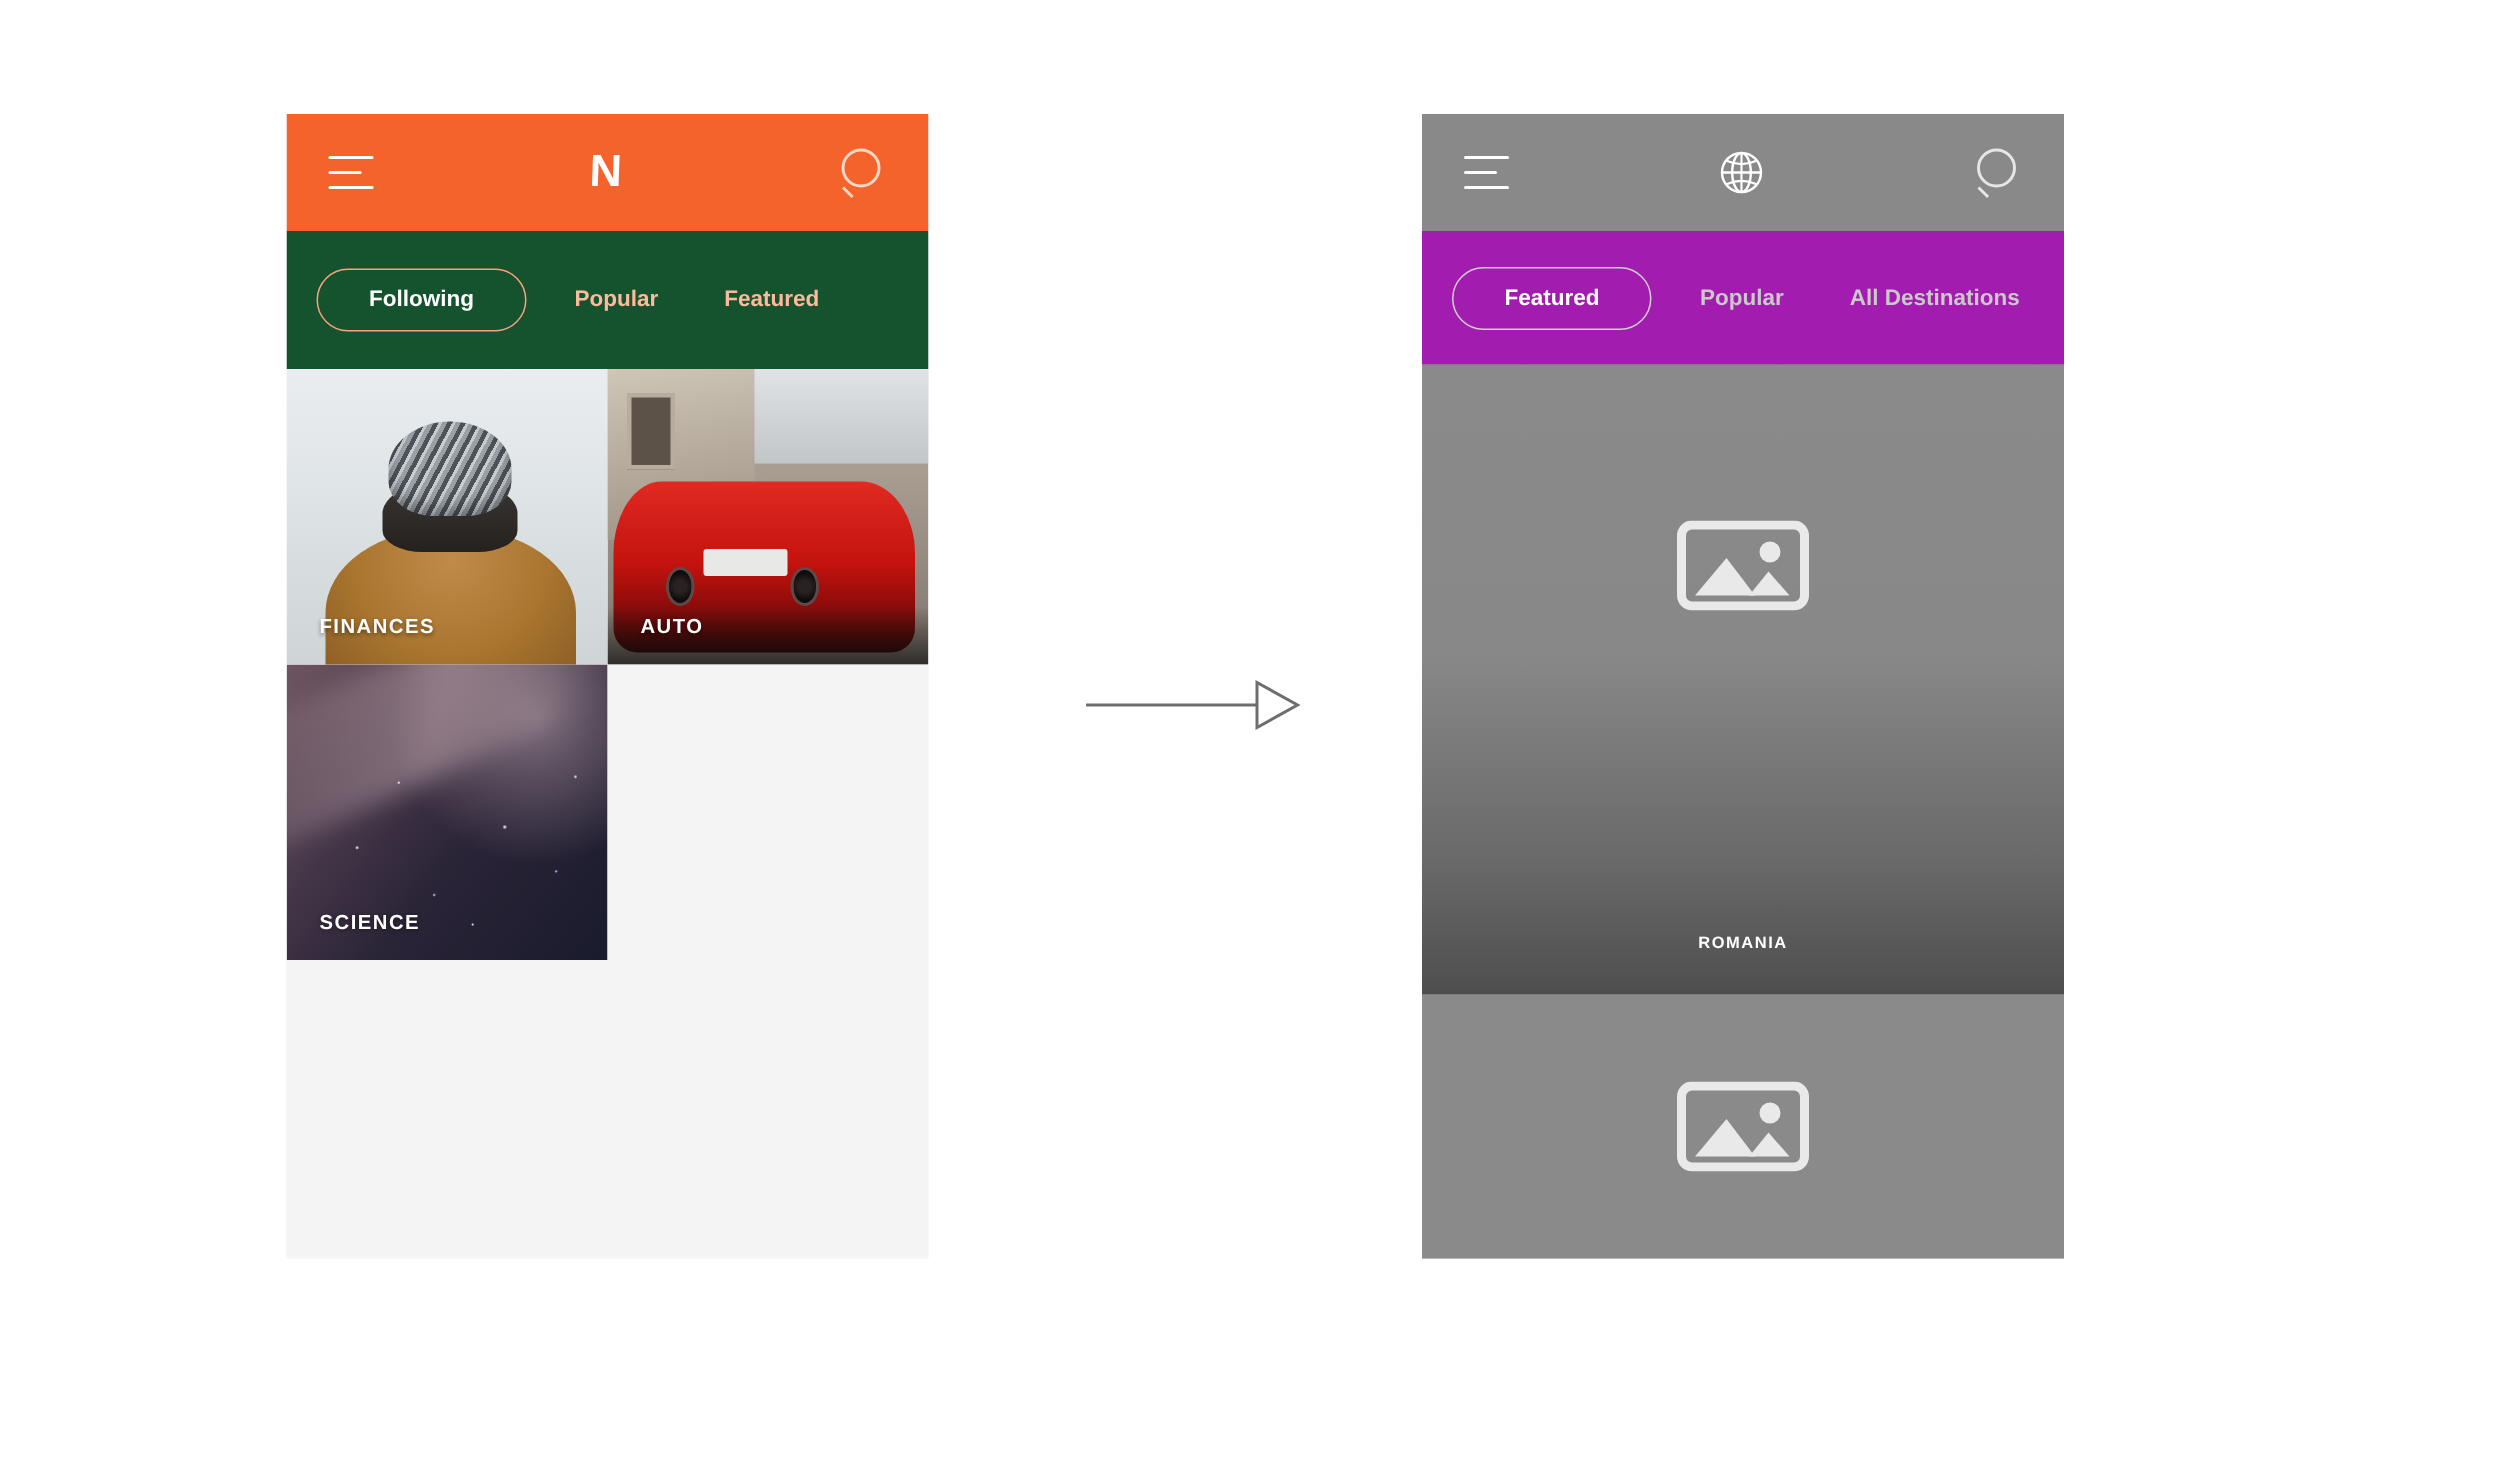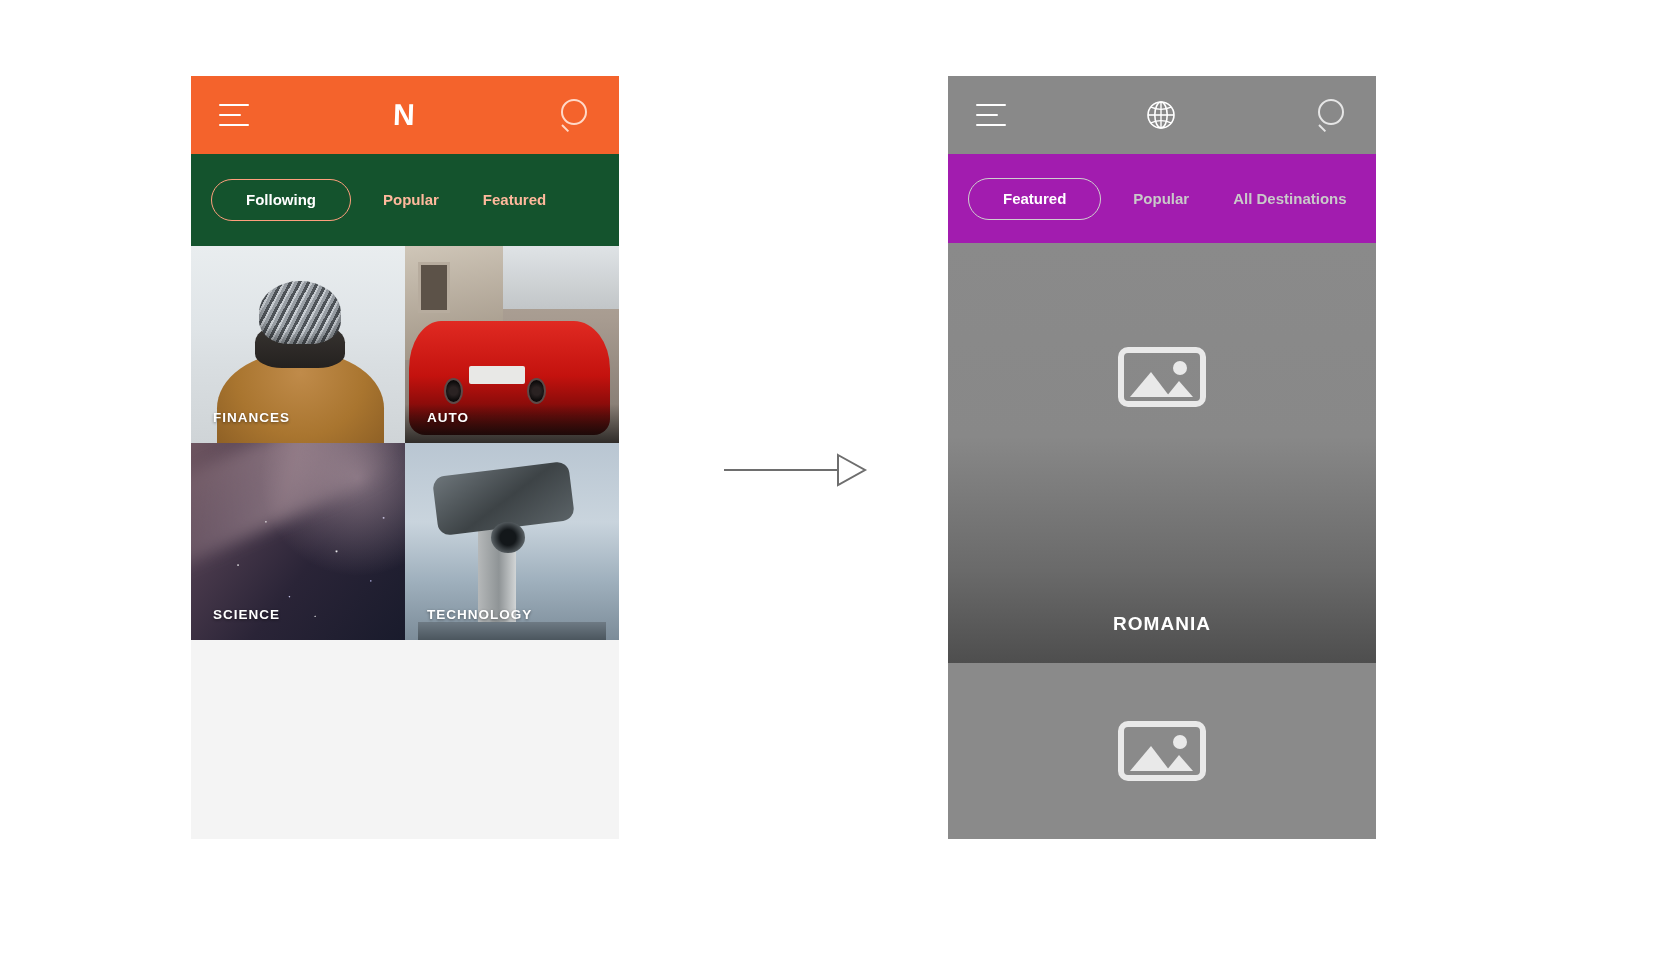--- a/index.html
+++ b/index.html
@@ -233,21 +233,21 @@
   }
   .r-card {
     position:relative; overflow:hidden;
     display:flex; flex-direction:column; align-items:center; justify-content:center;
   }
   #card-romania { height:420px; background:linear-gradient(180deg,#8a8a8a 0%,#888888 46%,#6a6a6a 78%,#4e4e4e 100%); }
   #card-second  { height:176px; background:#8a8a8a; }
   .placeholder { width:88px; height:60px; position:relative; }
   .r-card .caption {
     position:absolute; left:0; right:0; bottom:28px; text-align:center;
-    color:#fff; font-size:19px; font-weight:bold; letter-spacing:1px;
+    color:#fff; font-size:11px; font-weight:bold; letter-spacing:1px;
   }
   #ph-icon-1 { margin-bottom:0; transform:translateY(-76px); }
 
   
   #flow-arrow { position:absolute; left:722px; top:452px; width:146px; height:36px; }
 </style>
 </head>
 <body>
 
 <div class="canvas">
@@ -299,29 +299,20 @@
       </div>
 
       <div class="tile">
         <div class="ph ph-science">
           <div class="streak"></div>
           <div class="stars"></div>
         </div>
         <div class="label">SCIENCE</div>
       </div>
 
-      <div class="tile">
-        <div class="ph ph-tech">
-          <div class="mount"></div>
-          <div class="head"></div>
-          <div class="lens"></div>
-          <div class="base"></div>
-        </div>
-        <div class="label">TECHNOLOGY</div>
-      </div>
 
 
 
     </div>
   </div>
 
   <svg id="flow-arrow" viewBox="0 0 146 36">
     <line x1="2" y1="18" x2="116" y2="18" stroke="#6e6e6e" stroke-width="2"></line>
     <path d="M116 3 L143 18 L116 33 Z" fill="none" stroke="#6e6e6e" stroke-width="2" stroke-linejoin="miter"></path>
   </svg>

